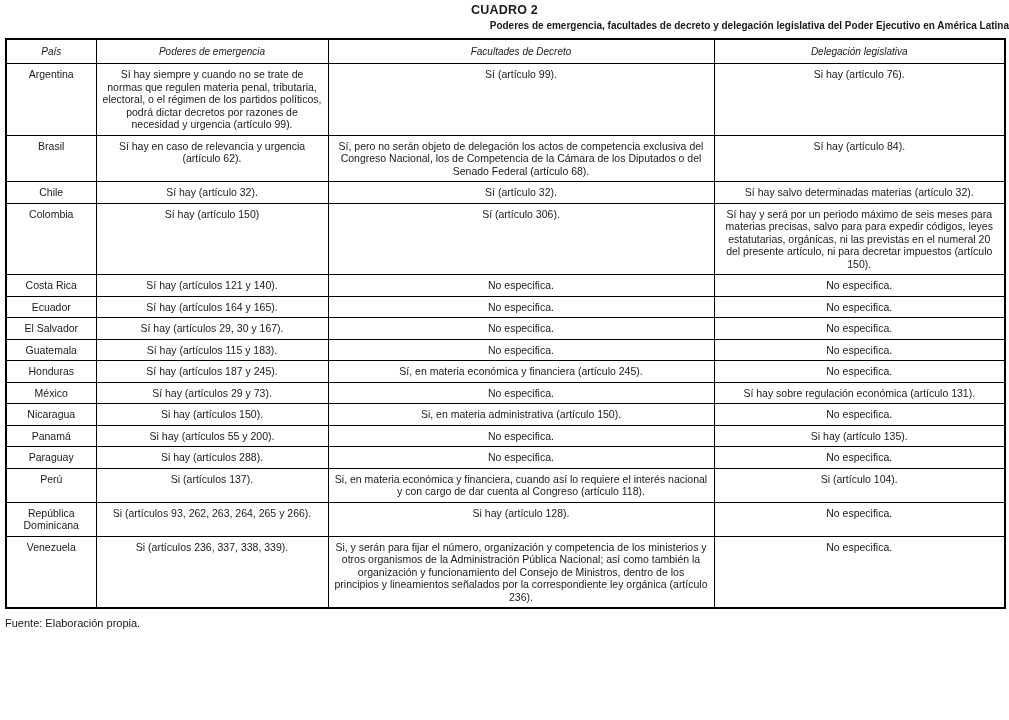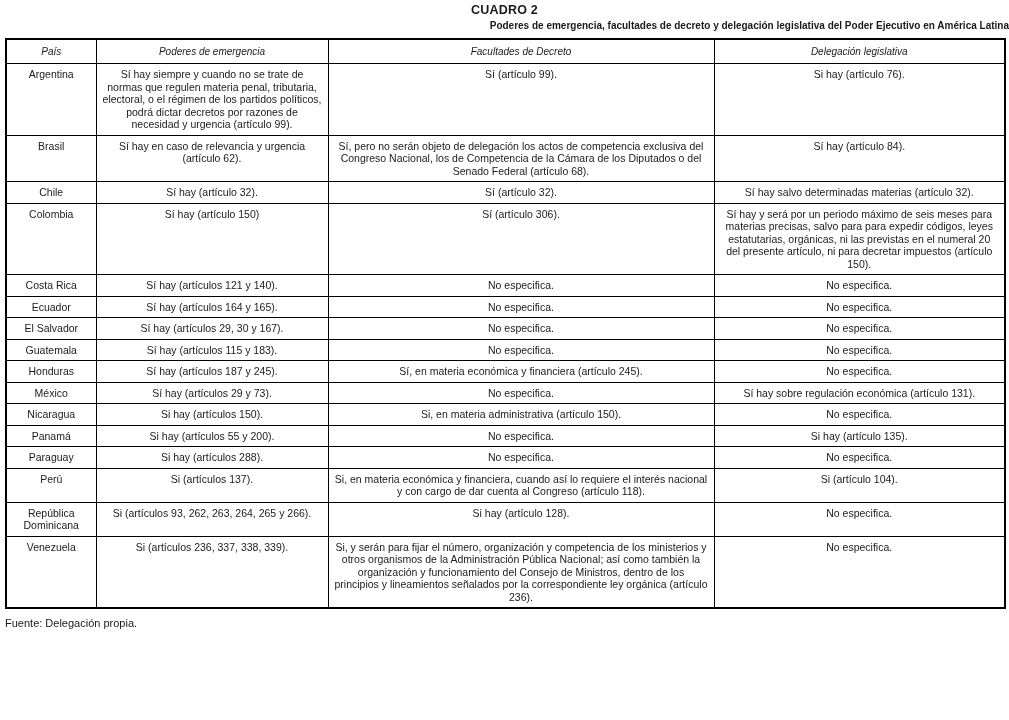--- a/index.html
+++ b/index.html
@@ -181,15 +181,15 @@
         </tr>
         <tr>
           <td>Venezuela</td>
           <td>Si (artículos 236, 337, 338, 339).</td>
           <td>Si, y serán para fijar el número, organización y competencia de los ministerios y otros organismos de la Administración Pública Nacional; así como también la organización y funcionamiento del Consejo de Ministros, dentro de los principios y lineamientos señalados por la correspondiente ley orgánica (artículo 236).</td>
           <td>No especifica.</td>
         </tr>
       </tbody>
   </table>
 
-  <div class="source">Fuente: Delegación propia.</div>
+  <div class="source">Fuente: Elaboración propia.</div>
 
 </div>
 
 </body></html>

